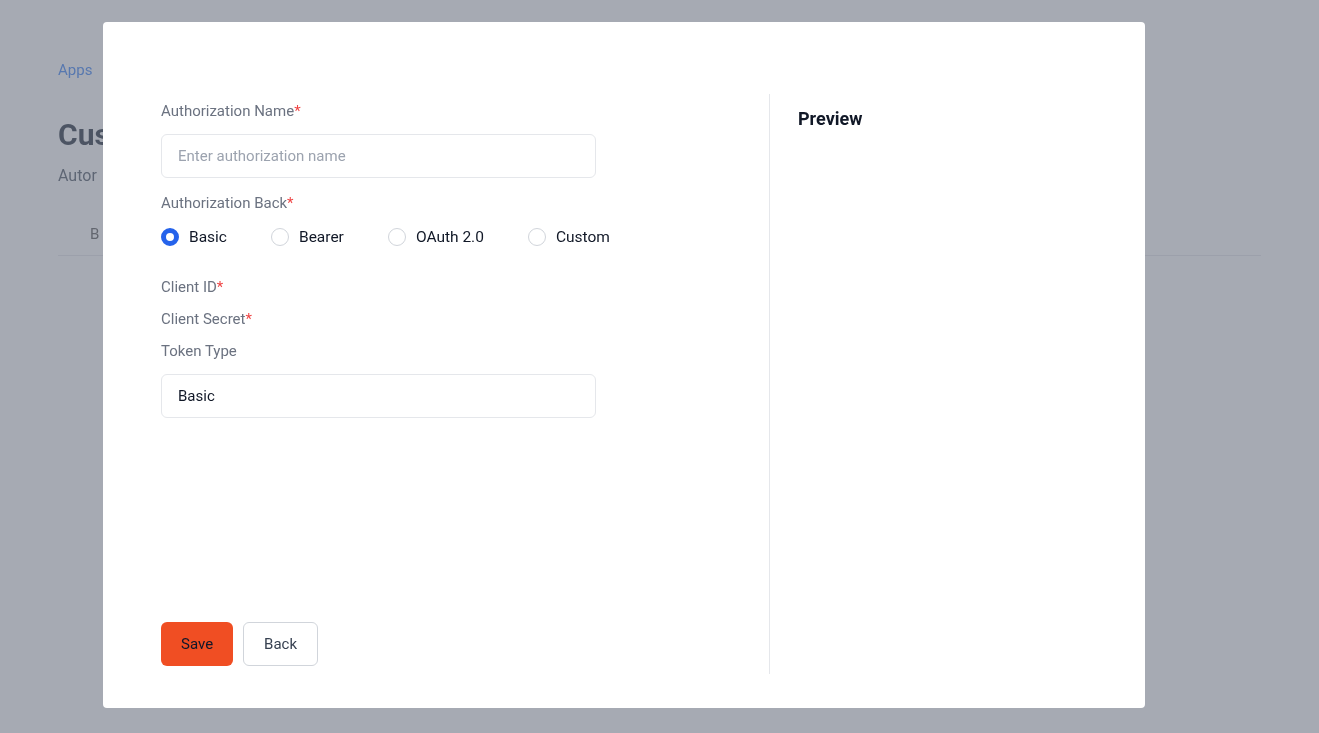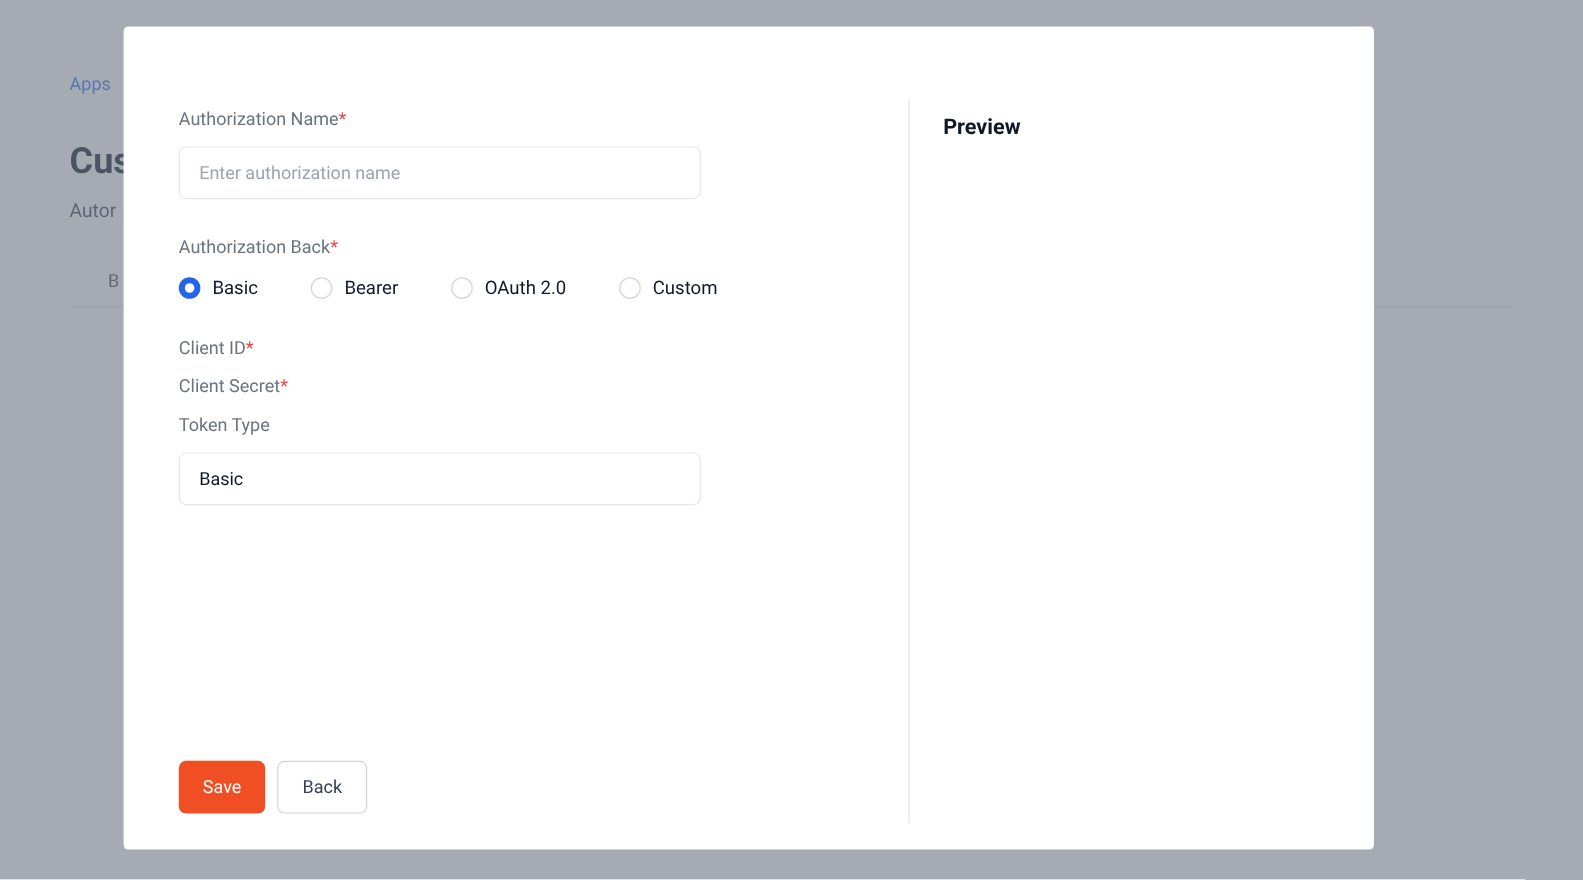--- a/index.html
+++ b/index.html
@@ -62,21 +62,21 @@
 
     .modal {
       position: absolute;
       left: 103px;
       top: 22px;
       width: 1042px;
       height: 686px;
       background: #fff;
       border-radius: 4px;
       display: flex;
-      padding: 0;
+      padding: 12px;
     }
 
     .modal-form {
       padding: 68px 46px 30px 46px;
       width: 654px;
       display: flex;
       flex-direction: column;
     }
 
     .modal-divider {
@@ -103,21 +103,21 @@
     }
 
     .text-input {
       width: 435px;
       height: 44px;
       border: 1px solid #e5e7eb;
       border-radius: 6px;
       padding: 0 16px;
       font-size: 15px;
       color: #111827;
-      margin-bottom: 31px;
+      margin-bottom: 16px;
       outline: none;
     }
 
     .text-input::placeholder {
       color: #9ca3af;
     }
 
     .text-value-input {
       width: 435px;
       height: 44px;
@@ -180,21 +180,21 @@
       padding: 0 20px;
       cursor: pointer;
       border: none;
       display: inline-flex;
       align-items: center;
       justify-content: center;
     }
 
     .btn-primary {
       background: #f04e23;
-      color: #ffffff;
+      color: #0f172a;
     }
 
     .btn-secondary {
       background: #fff;
       color: #374151;
       border: 1px solid #d1d5db;
     }
 
     .preview-title {
       font-size: 18px;

